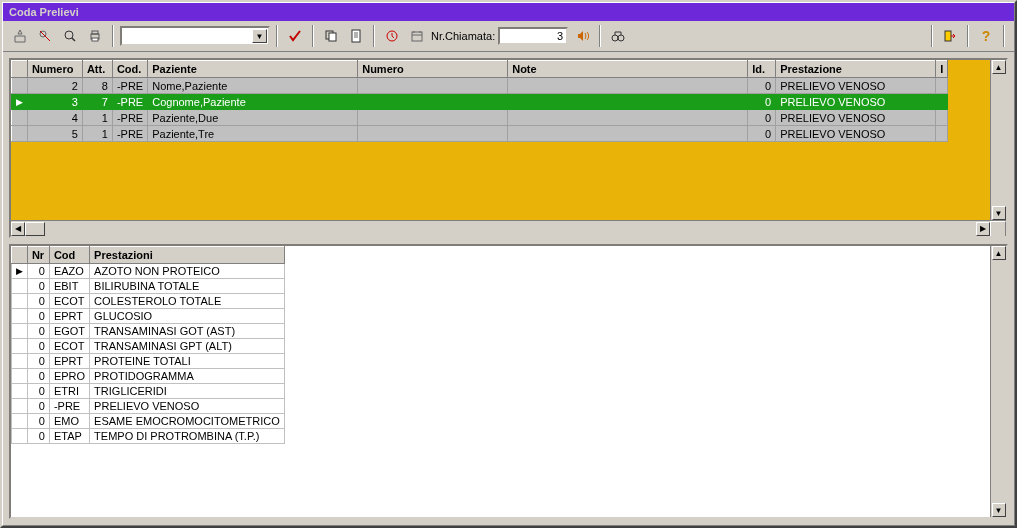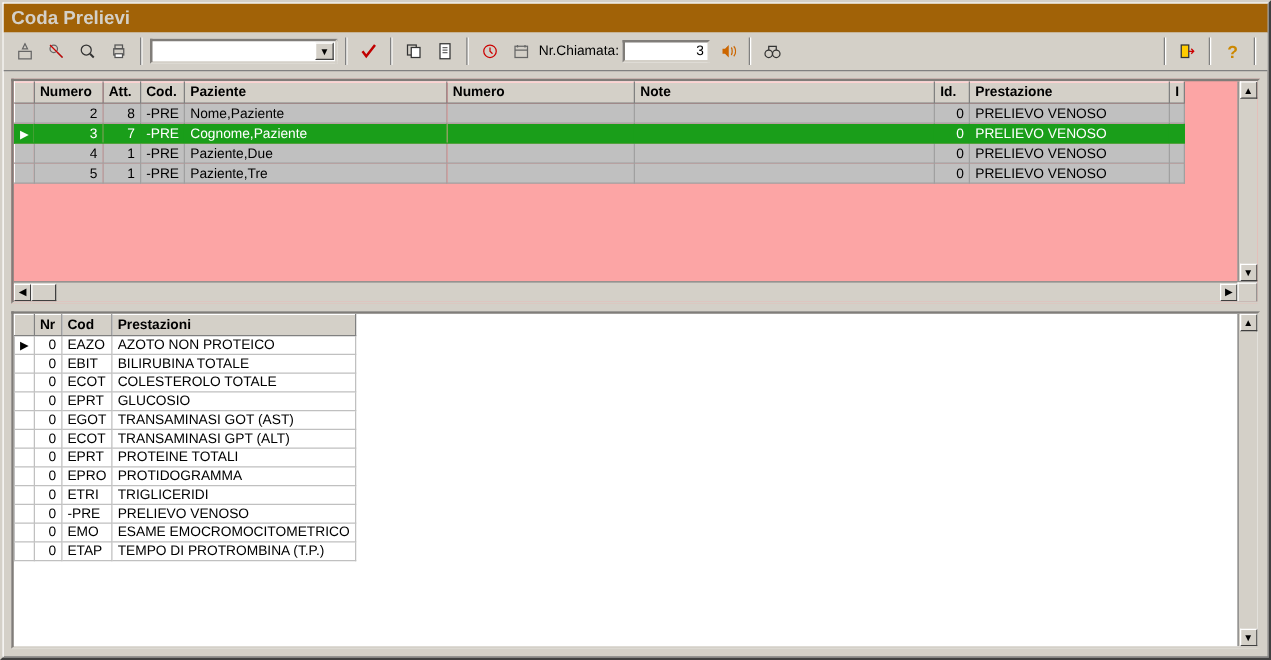--- a/index.html
+++ b/index.html
@@ -23,25 +23,25 @@
   }
   .window-inner {
     border: 1px solid #fff;
     border-right-color: #808080;
     border-bottom-color: #808080;
     flex: 1;
     display: flex;
     flex-direction: column;
   }
   .titlebar {
-    background: #a16207;
+    background: #6d28d9;
     color: #d4d0c8;
     padding: 3px 6px;
     font-weight: bold;
-    font-size: 15px;
+    font-size: 11px;
   }
   .toolbar {
     display: flex;
     align-items: center;
     padding: 4px 6px;
     gap: 3px;
     background: #d4d0c8;
     border-bottom: 1px solid #808080;
   }
   .tool-btn {
@@ -98,21 +98,21 @@
   .content {
     flex: 1;
     padding: 6px;
     display: flex;
     flex-direction: column;
     gap: 6px;
     overflow: hidden;
   }
   .panel {
     border: 2px inset #d4d0c8;
-    background: #fca5a5;
+    background: #eab308;
     position: relative;
     overflow: hidden;
   }
   .panel-top { height: 180px; }
   .panel-bottom { flex: 1; background:#fff;}
   table {
     border-collapse: collapse;
     font-size: 11px;
     table-layout: fixed;
   }

